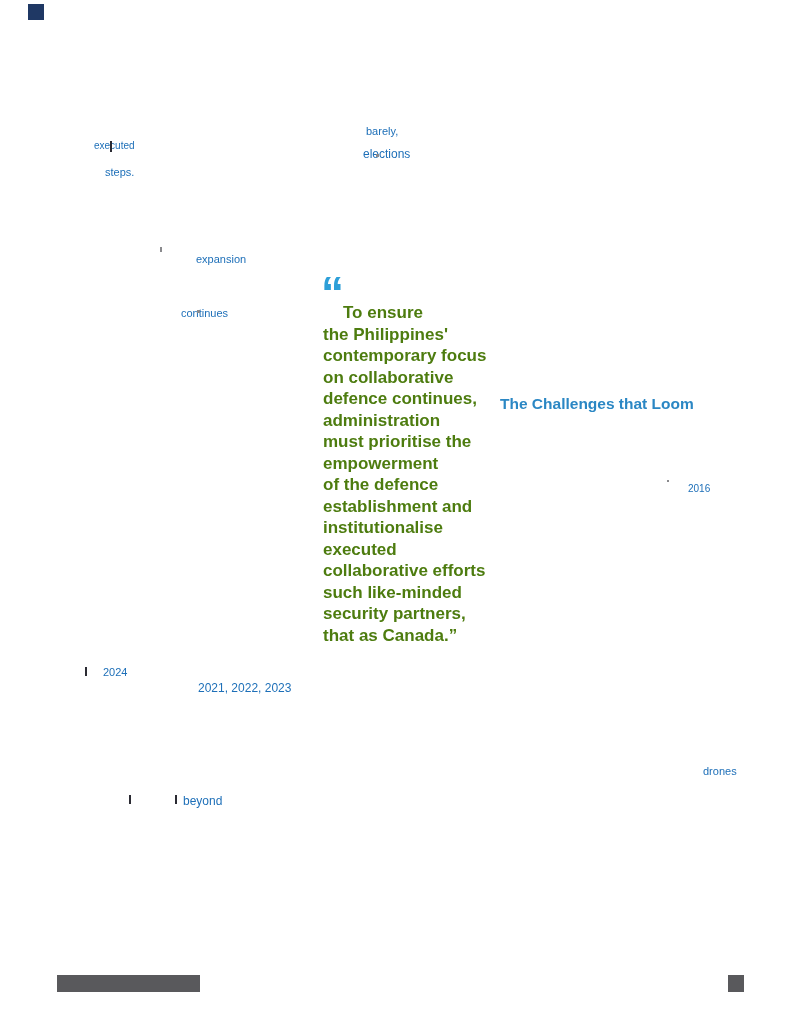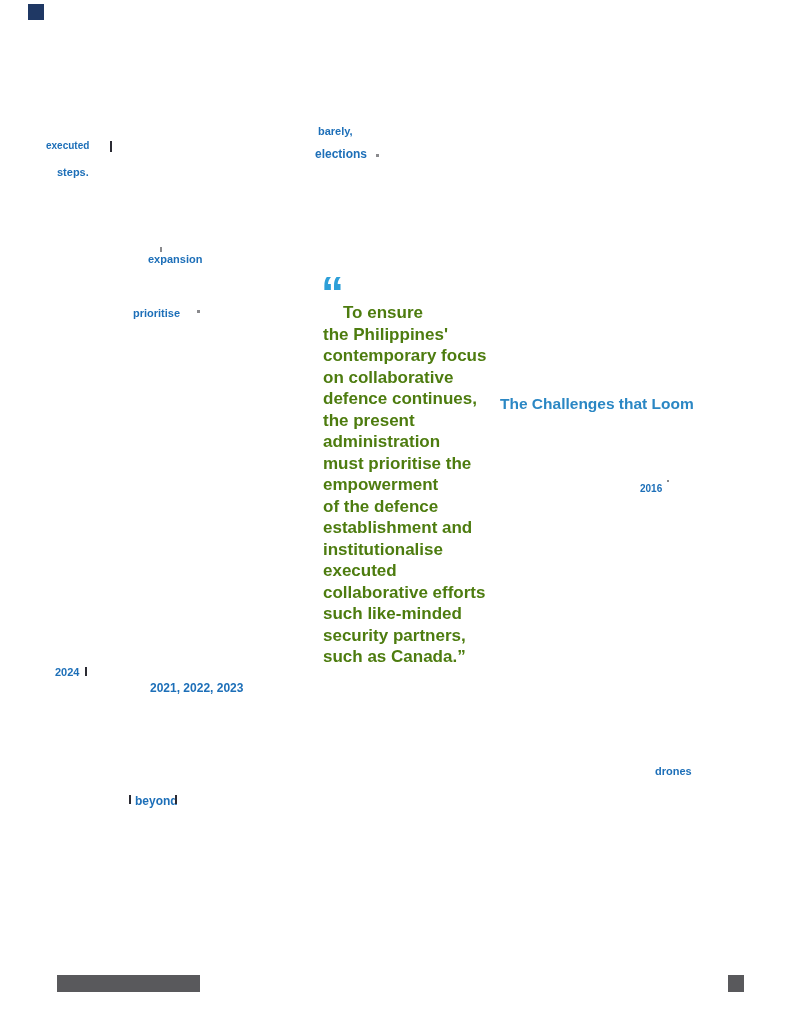--- a/index.html
+++ b/index.html
@@ -4,21 +4,21 @@
 <style>
   html,body{margin:0;padding:0;}
   body{
     width:800px;height:1035px;position:relative;background:#ffffff;
     font-family:"Liberation Sans", sans-serif;overflow:hidden;
   }
   .abs{position:absolute;}
   
   .navy-square{left:28px;top:4px;width:16px;height:16px;background:#1F3864;}
   
-  .link{color:#1D6FB8;font-weight:bold;white-space:nowrap;line-height:1;}
+  .link{color:#1D6FB8;font-weight:normal;white-space:nowrap;line-height:1;margin-left:48px;}
   .lk-executed{left:46px;top:141px;font-size:10px;}
   .lk-steps{left:57px;top:167px;font-size:11px;}
   .lk-barely{left:318px;top:126px;font-size:11px;}
   .lk-elections{left:315px;top:148px;font-size:12px;}
   .lk-expansion{left:148px;top:254px;font-size:11px;}
   .lk-settlement{left:133px;top:308px;font-size:11px;}
   .lk-2016{left:640px;top:484px;font-size:10px;}
   .lk-years{left:150px;top:682px;font-size:12px;}
   .lk-2024{left:55px;top:667px;font-size:11px;}
   .lk-drones{left:655px;top:766px;font-size:11px;}
@@ -50,46 +50,45 @@
 </head>
 <body>
 
 <div class="abs navy-square"></div>
 
 <span class="abs link lk-executed">executed</span>
 <span class="abs link lk-steps">steps.</span>
 <span class="abs link lk-barely">barely,</span>
 <span class="abs link lk-elections">elections</span>
 <span class="abs link lk-expansion">expansion</span>
-<span class="abs link lk-settlement">prioritise</span>
+<span class="abs link lk-settlement">continues</span>
 <span class="abs link lk-2016">2016</span>
 <span class="abs link lk-years">2021, 2022, 2023</span>
 <span class="abs link lk-2024">2024</span>
 <span class="abs link lk-drones">drones</span>
 <span class="abs link lk-beyond">beyond</span>
 
 <div class="abs quote-mark">“</div>
 <div class="abs quote-block">
   <div class="qline indent">To ensure</div>
   <div class="qline">the Philippines'</div>
   <div class="qline">contemporary focus</div>
   <div class="qline">on collaborative</div>
   <div class="qline">defence continues,</div>
-  <div class="qline">the present</div>
   <div class="qline">administration</div>
   <div class="qline">must prioritise the</div>
   <div class="qline">empowerment</div>
   <div class="qline">of the defence</div>
   <div class="qline">establishment and</div>
   <div class="qline">institutionalise</div>
   <div class="qline">executed</div>
   <div class="qline">collaborative efforts</div>
   <div class="qline">such like-minded</div>
   <div class="qline">security partners,</div>
-  <div class="qline">such as Canada.”</div>
+  <div class="qline">that as Canada.”</div>
 </div>
 
 <div class="abs section-heading">The Challenges that Loom</div>
 
 <div class="abs frag f1"></div>
 <div class="abs frag-dot f2"></div>
 <div class="abs frag-dot f3"></div>
 <div class="abs frag f4"></div>
 <div class="abs frag f5"></div>
 <div class="abs frag-dot f6"></div>

